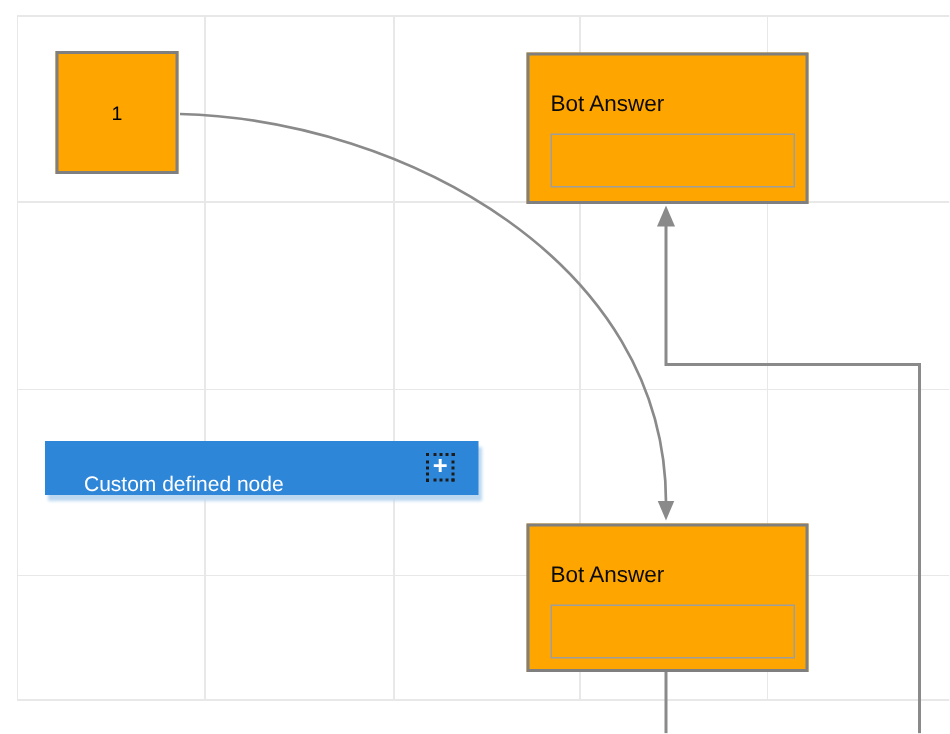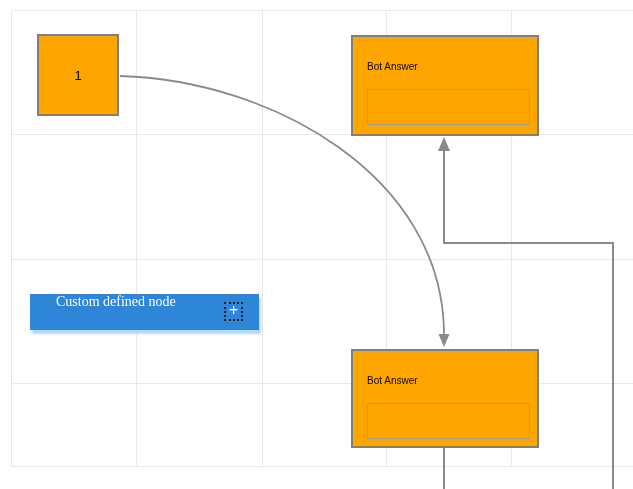--- a/index.html
+++ b/index.html
@@ -22,35 +22,35 @@
   .start-square{
     left:37px;top:34px;width:82px;height:82px;
     display:flex;align-items:center;justify-content:center;
     font-size:13px;color:#000000;
   }
   .bot-node{width:188px;}
   .bot-node-top{left:351px;top:35px;height:101px;}
   .bot-node-bottom{left:351px;top:349px;height:99px;}
   .bot-title{
     position:absolute;left:14px;top:24px;
-    font-size:10px;color:#0a0a0a;white-space:nowrap;text-align:center;
+    font-size:15px;color:#0a0a0a;white-space:nowrap;text-align:center;
   }
   .bot-field{
     position:absolute;left:14px;top:52px;
     width:161px;height:34px;
     border:1px solid #9e9e9e;
     background:transparent;
   }
 
   
   .custom-node{
-    left:30px;top:294px;width:229px;height:36px;
+    left:30px;top:294px;width:289px;height:36px;
     background:#2E86D8;
     box-shadow:2px 4px 2px #bcd8f0;
-    display:flex;align-items:flex-start;font-family:Liberation Serif, serif;
+    display:flex;align-items:flex-end;
   }
   .custom-label{
     margin-left:26px;
     font-size:14px;color:#ffffff;white-space:nowrap;
   }
   .plus-box{
     position:absolute;right:16px;top:8px;
     width:19px;height:19px;
     border:2px dotted #1c1c1c;
     box-sizing:border-box;

